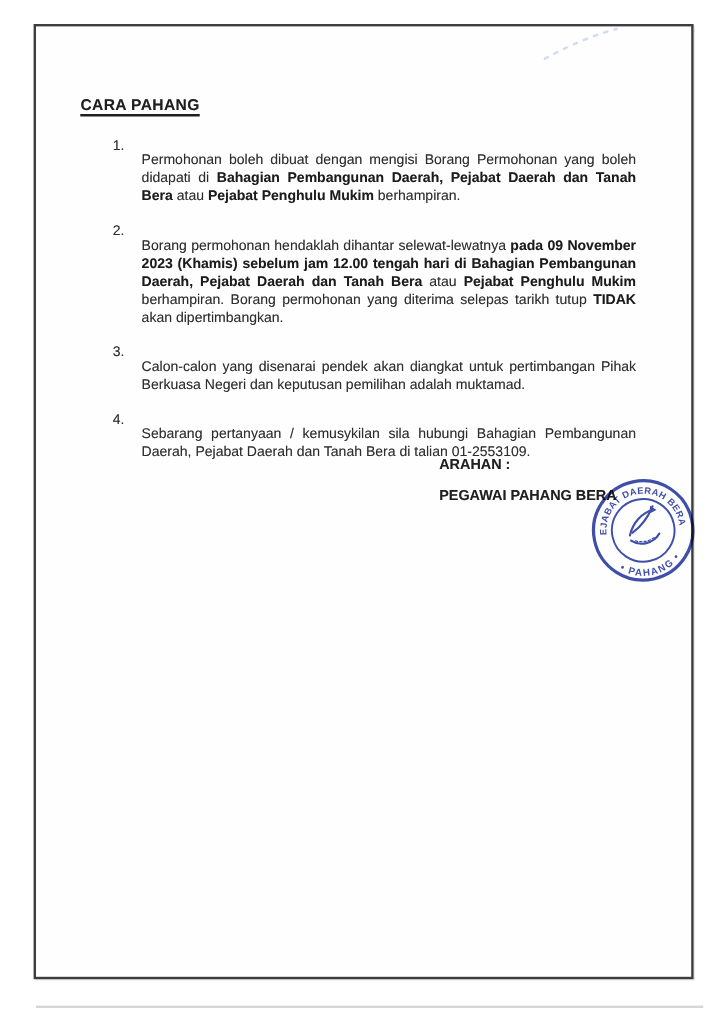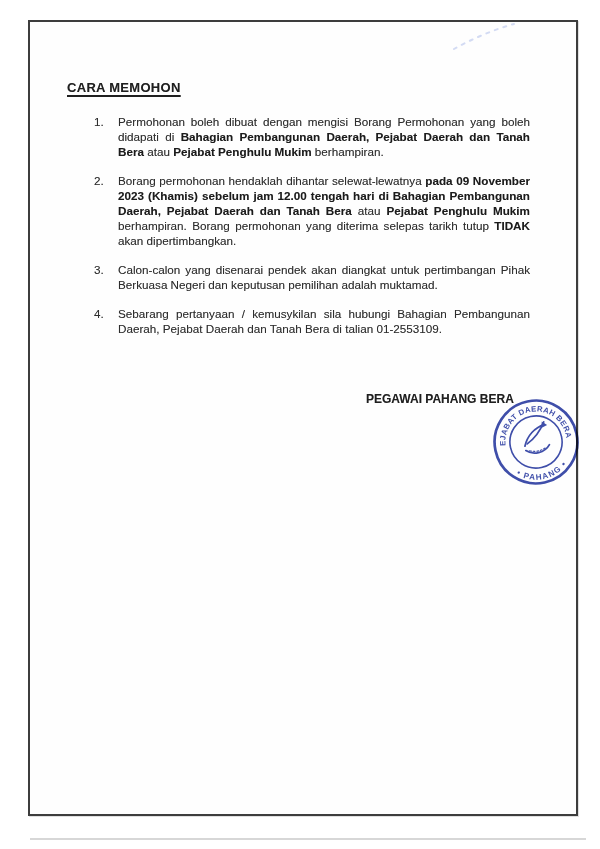--- a/index.html
+++ b/index.html
@@ -38,20 +38,21 @@
     width: 437px;
     font-size: 11.7px; line-height: 15px;
     text-shadow: 0 0 .3px rgba(0,0,0,.3);
   }
   .list-item { display: flex; margin-bottom: 14px; }
   .item-number { width: 24px; flex: 0 0 24px; }
   .item-text {
     width: 412px;
     text-align: justify;
     text-justify: inter-word;
+    margin-top: 12px;
   }
   .item-text .b, .b { font-weight: bold; color: #1b1b1b; }
   .signoff {
     position: absolute; left: 366px; top: 380px;
     font-size: 12px; font-weight: bold; color: #1f1f1f;
     line-height: 14px;
     text-shadow: 0 0 .35px rgba(0,0,0,.35);
   }
   .signoff .officer { margin-top: 12px; }
   .stamp {
@@ -76,21 +77,21 @@
 <body>
 
 <div class="scan-sheet">
 
   <div class="page-frame"></div>
 
   <svg class="pen-mark" viewBox="0 0 75 35">
     <path d="M6 29 C22 20 44 10 66 4" fill="none" stroke="#7d95dd" stroke-width="2" stroke-linecap="round" stroke-dasharray="3 6" opacity="0.6"></path>
   </svg>
 
-  <div class="doc-title">CARA MEMOHON</div>
+  <div class="doc-title">CARA PAHANG</div>
 
   <div class="numbered-list">
     <div class="list-item">
       <span class="item-number">1.</span>
       <span class="item-text"><span>Permohonan boleh dibuat dengan mengisi Borang Permohonan yang boleh didapati di </span><span class="b">Bahagian Pembangunan Daerah, Pejabat Daerah dan Tanah Bera</span><span> atau </span><span class="b">Pejabat Penghulu Mukim</span><span> berhampiran.</span></span>
     </div>
 
     <div class="list-item">
       <span class="item-number">2.</span>
       <span class="item-text"><span>Borang permohonan hendaklah dihantar selewat-lewatnya </span><span class="b">pada 09 November 2023 (Khamis) sebelum jam 12.00 tengah hari di Bahagian Pembangunan Daerah, Pejabat Daerah dan Tanah Bera</span><span> atau </span><span class="b">Pejabat Penghulu Mukim</span><span> berhampiran. Borang permohonan yang diterima selepas tarikh tutup </span><span class="b">TIDAK</span><span> akan dipertimbangkan.</span></span>
@@ -101,20 +102,21 @@
       <span class="item-text"><span>Calon-calon yang disenarai pendek akan diangkat untuk pertimbangan Pihak Berkuasa Negeri dan keputusan pemilihan adalah muktamad.</span></span>
     </div>
 
     <div class="list-item">
       <span class="item-number">4.</span>
       <span class="item-text"><span>Sebarang pertanyaan / kemusykilan sila hubungi Bahagian Pembangunan Daerah, Pejabat Daerah dan Tanah Bera di talian 01-2553109.</span></span>
     </div>
   </div>
 
   <div class="signoff">
+    <div class="arahan">ARAHAN :</div>
     <div class="officer">PEGAWAI PAHANG BERA</div>
   </div>
 
   <div class="stamp" style="color: rgb(46, 63, 163);">
     <svg viewBox="0 0 100 100">
       <defs>
         <path id="arcTop" d="M 16 50 A 34 34 0 1 1 84 50" fill="none"></path>
         <path id="arcBottom" d="M 8 50 A 42 42 0 0 0 92 50" fill="none"></path>
       </defs>
       <circle cx="50" cy="50" r="46" fill="none" stroke="currentColor" stroke-width="3"></circle>

